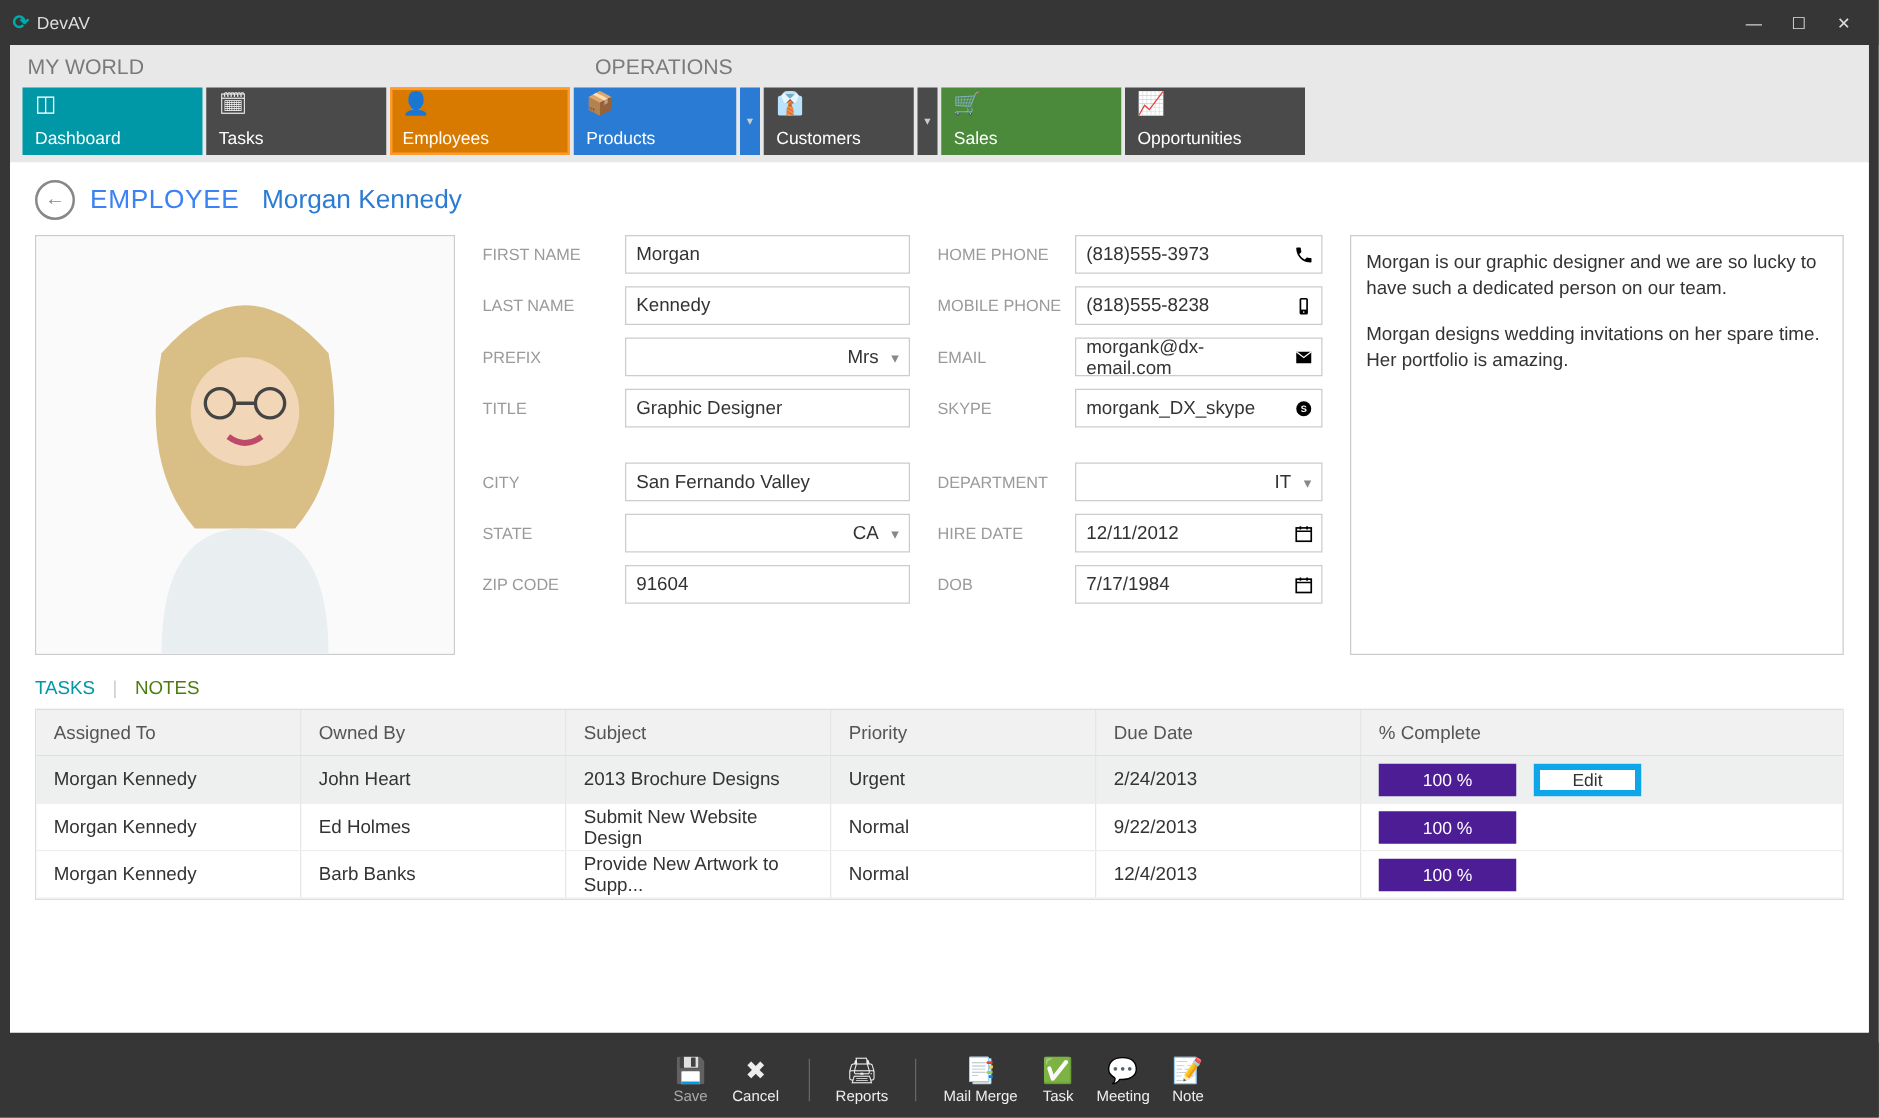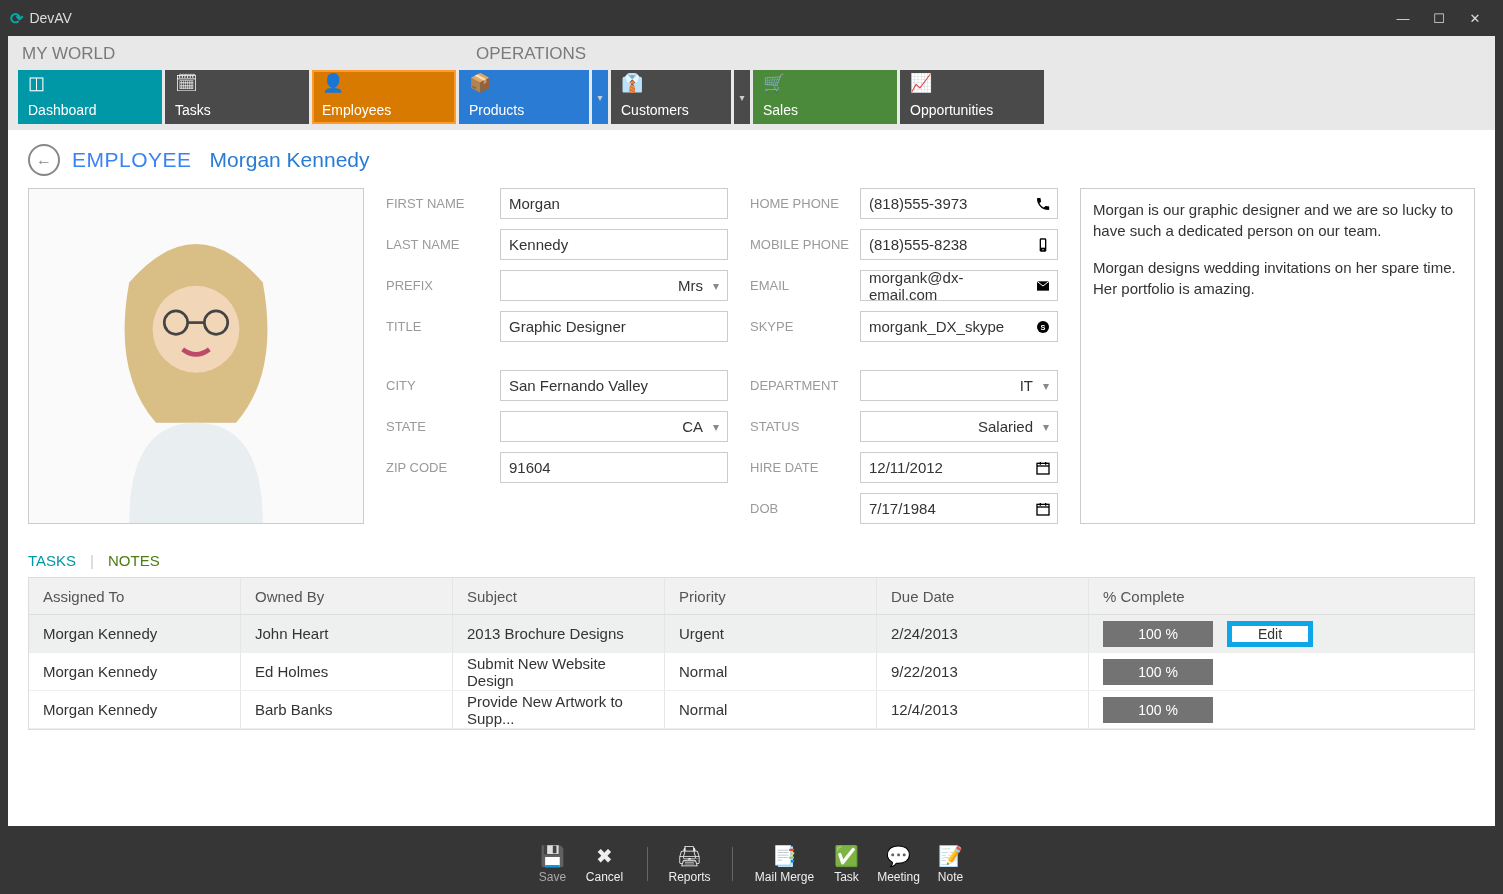--- a/index.html
+++ b/index.html
@@ -69,21 +69,21 @@
 .grid-row { height: 38px; border-bottom: 1px solid #eee; color: #333; }
 .grid-row.sel { background: #eef0f0; }
 .gc { padding: 0 14px; border-right: 1px solid #e6e6e6; height: 100%; display: flex; align-items: center; }
 .gc:last-child { border-right: none; }
 .c1 { width: 212px; }
 .c2 { width: 212px; }
 .c3 { width: 212px; }
 .c4 { width: 212px; }
 .c5 { width: 212px; }
 .c6 { flex: 1; justify-content: flex-start; gap: 14px; }
-.pct-badge { width: 110px; height: 26px; background: #737373; color: #fff; display: flex; align-items: center; justify-content: center; font-size: 14px; }
+.pct-badge { width: 110px; height: 26px; background: #4c1d95; color: #fff; display: flex; align-items: center; justify-content: center; font-size: 14px; }
 .edit-btn { width: 86px; height: 26px; border: 5px solid #0ea5e9; background: #fff; display: flex; align-items: center; justify-content: center; cursor: pointer; font-size: 14px; color: #333; }
 
 .footer { position: absolute; left: 0; right: 0; bottom: 0; height: 60px; background: #363636; display: flex; align-items: center; justify-content: center; gap: 0; color: #eee; }
 .fitem { display: flex; flex-direction: column; align-items: center; justify-content: center; width: 52px; cursor: pointer; font-size: 12px; gap: 2px; }
 .fitem .ficon { font-size: 20px; height: 24px; display:flex; align-items:center; }
 .fitem.disabled { color: #aaa; cursor: default; }
 .fdiv { width: 1px; height: 34px; background: #666; margin: 0 16px; }
 </style>
 </head>
 <body>
@@ -267,28 +267,20 @@
                   <text x="12" y="16" text-anchor="middle" fill="#fff" font-size="11" font-weight="bold">S</text>
                 </svg>
               </div>
             </div>
           </div>
         <div class="field tall">
             <div class="flabel">DEPARTMENT</div>
             <div class="fvalue">
               <div class="input dd">
                 <span>IT</span>
-              </div>
-            </div>
-          </div>
-        <div class="field">
-            <div class="flabel">STATUS</div>
-            <div class="fvalue">
-              <div class="input dd">
-                <span>Salaried</span>
               </div>
             </div>
           </div>
         <div class="field">
             <div class="flabel">HIRE DATE</div>
             <div class="fvalue">
               <div class="input icon-r">
                 <span>12/11/2012</span>
                 <svg class="ricon" viewBox="0 0 24 24" fill="none" stroke="#000" stroke-width="2">
                   <rect x="3" y="5" width="18" height="16"></rect>

